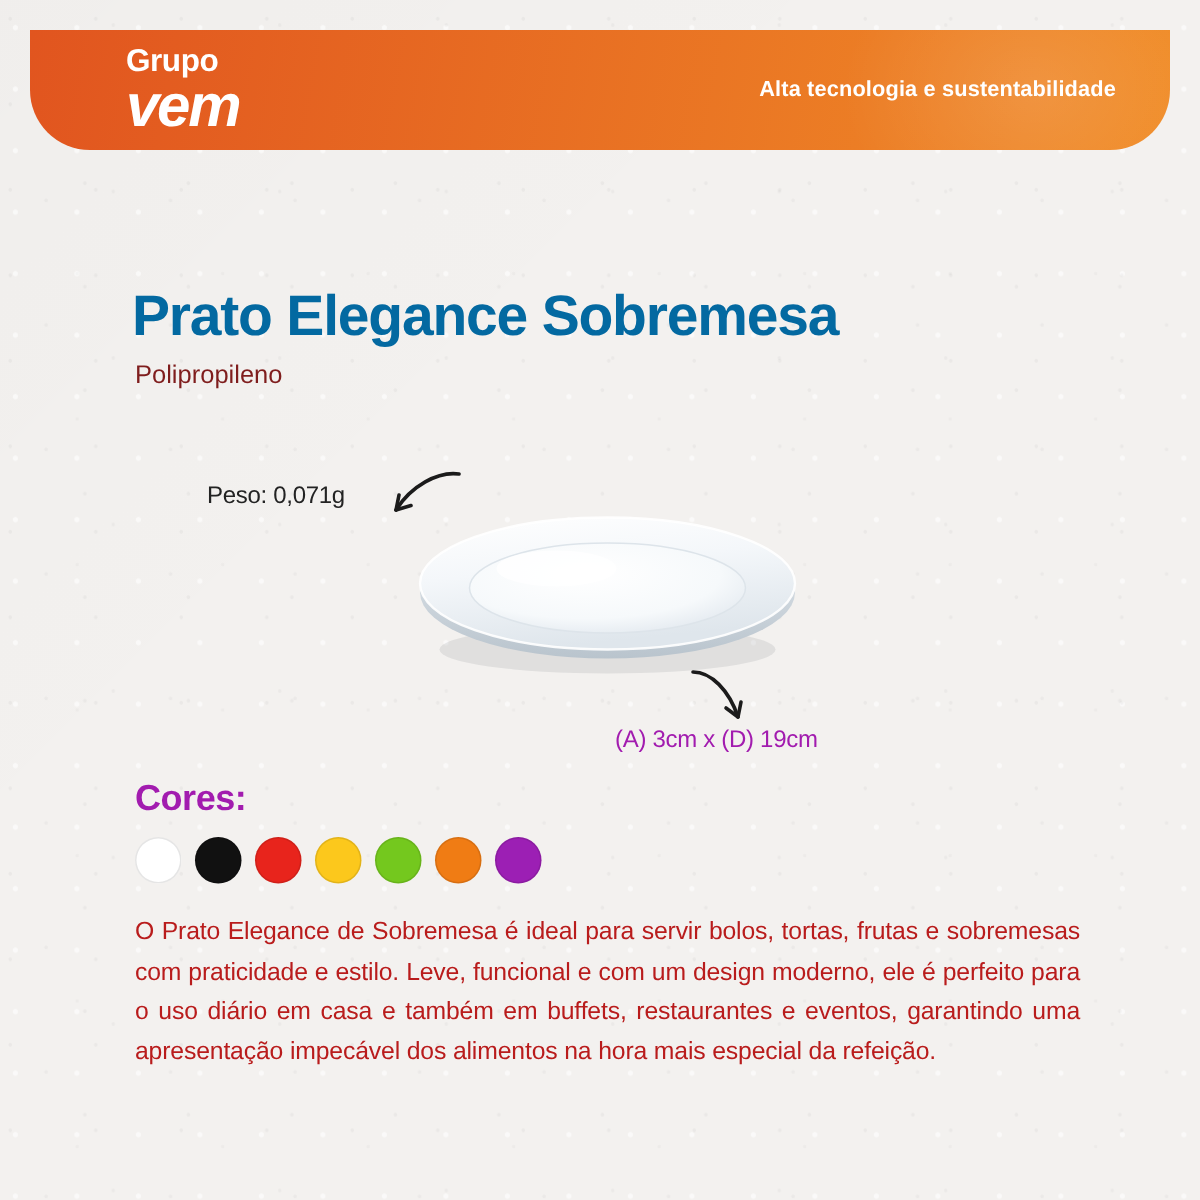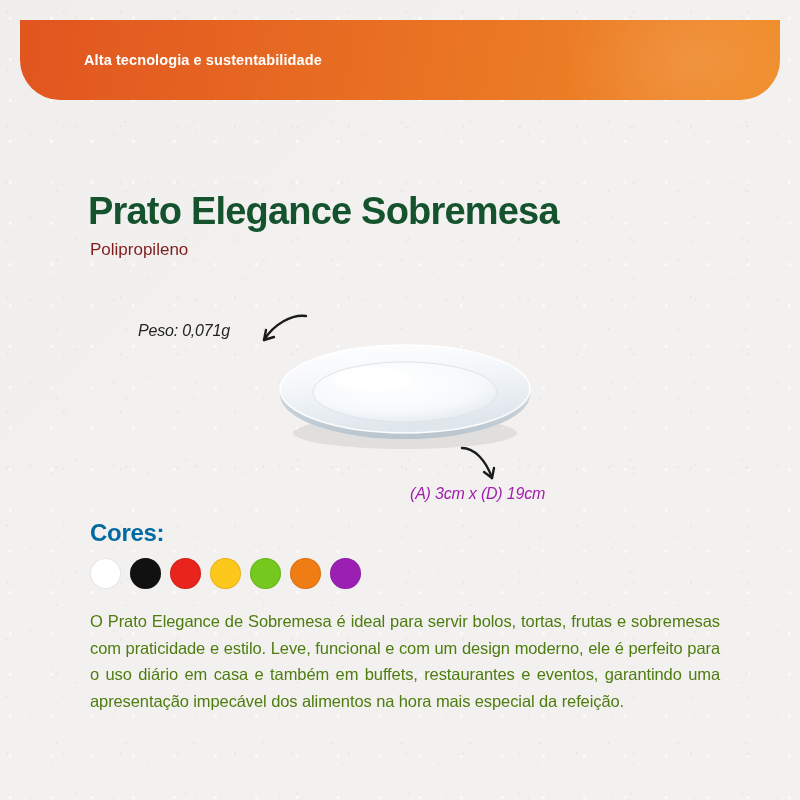--- a/index.html
+++ b/index.html
@@ -82,40 +82,39 @@
     letter-spacing: 0.1px;
   }
 
   
   .product-title {
     position: absolute;
     left: 88px;
     top: 190px;
     font-size: 38px;
     font-weight: 700;
-    color: #14532d;
+    color: #0369a1;
     letter-spacing: -0.8px;
   }
   .product-subtitle {
     position: absolute;
     left: 90px;
     top: 240px;
     font-size: 17px;
     color: #7f1d1d;
     font-weight: 400;
   }
 
   
   .product-area {
     position: absolute;
     left: 90px;
     top: 290px;
     width: 620px;
     height: 230px;
-    font-style: italic;
   }
   .plate-wrap {
     position: absolute;
     left: 185px;
     top: 45px;
     width: 260px;
     height: 120px;
   }
   .plate-svg { display:block; }
 
@@ -143,21 +142,21 @@
   .arrow-weight { left: 162px; top: 20px; }
   .arrow-dim    { left: 368px; top: 152px; }
 
   
   .colors-heading {
     position: absolute;
     left: 90px;
     top: 519px;
     font-size: 24px;
     font-weight: 700;
-    color: #0369a1;
+    color: #a21caf;
     letter-spacing: -0.3px;
   }
   .swatches {
     position: absolute;
     left: 90px;
     top: 558px;
     display: flex;
     gap: 9px;
   }
   .swatch {
@@ -168,31 +167,35 @@
   }
 
   
   .description {
     position: absolute;
     left: 90px;
     top: 608px;
     width: 630px;
     font-size: 16.5px;
     line-height: 1.62;
-    color: #4d7c0f;
+    color: #b91c1c;
     text-align: justify;
     letter-spacing: -0.1px;
   }
 </style>
 </head>
 <body>
 
 <div class="paper-texture"></div>
 
 <div class="header" style="background: linear-gradient(100deg, rgb(225, 85, 31) 0%, rgb(240, 140, 39) 100%);">
+  <div class="logo">
+    <span class="logo-top">Grupo</span>
+    <span class="logo-bottom">vem</span>
+  </div>
   <div class="header-tagline">Alta tecnologia e sustentabilidade</div>
 </div>
 
 <div class="product-title">Prato Elegance Sobremesa</div>
 <div class="product-subtitle">Polipropileno</div>
 
 <div class="product-area">
 
   <div class="weight-label">Peso: 0,071g</div>
 

